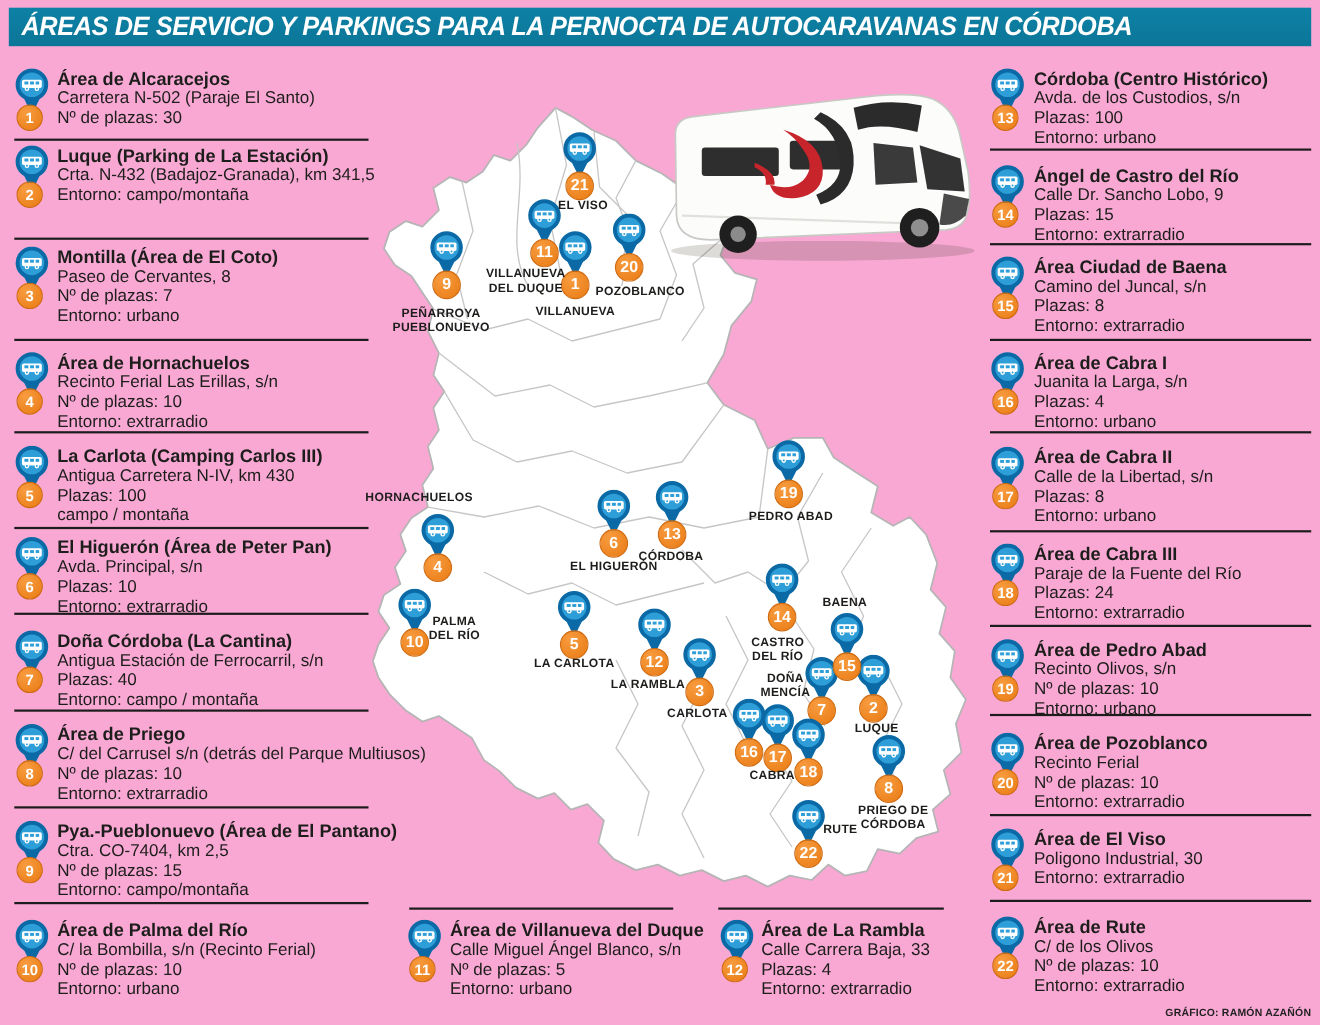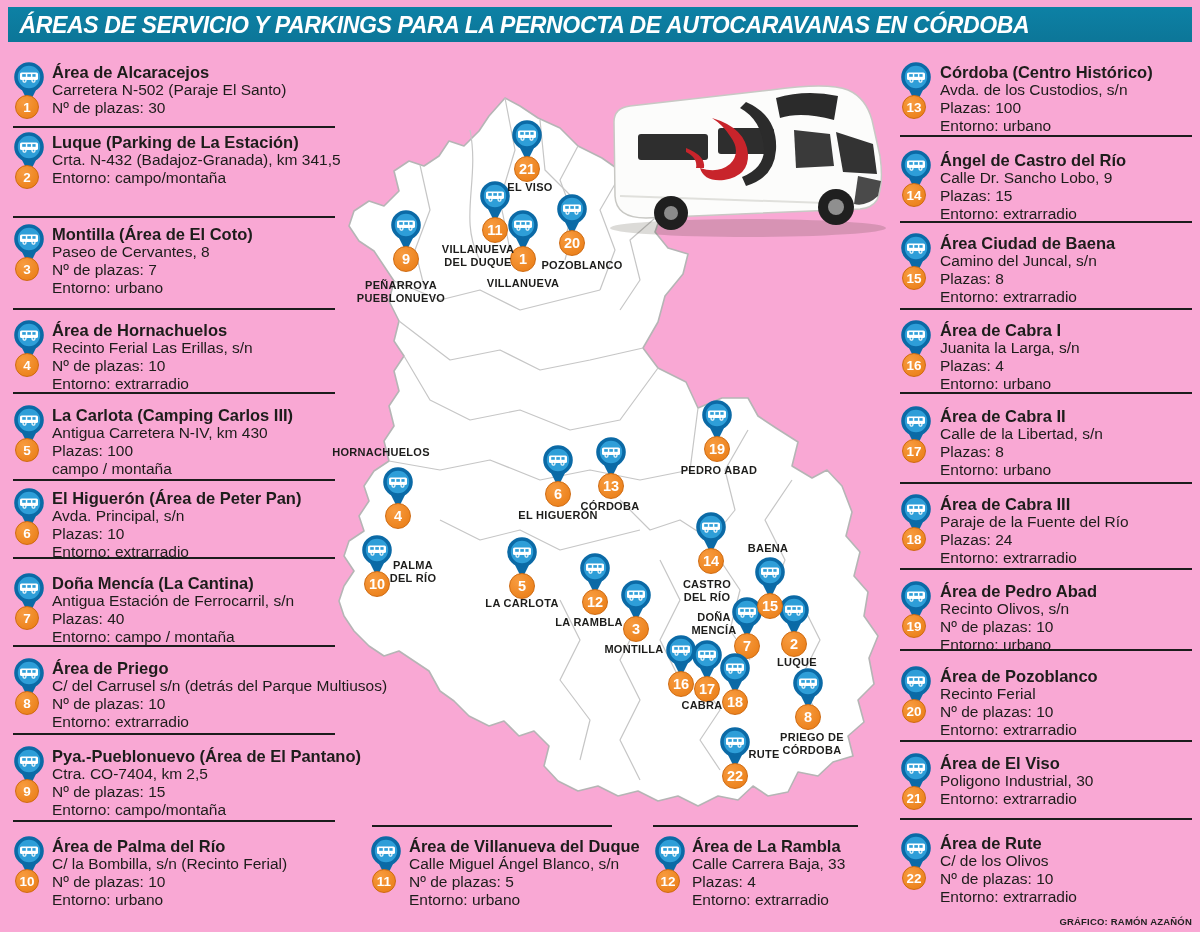--- a/index.html
+++ b/index.html
@@ -137,21 +137,21 @@
       <rect x="10.2" y="12.1" width="3.6" height="2.7" fill="#2e9ed8"></rect>
       <rect x="15.3" y="12.1" width="3.6" height="2.7" fill="#2e9ed8"></rect>
       <rect x="20.4" y="12.1" width="3.2" height="2.7" fill="#2e9ed8"></rect>
       <circle cx="12.5" cy="18.7" r="2.1" fill="#fff"></circle>
             <circle cx="12.5" cy="18.7" r="0.9" fill="#2e9ed8"></circle>
       <circle cx="21.5" cy="18.7" r="2.1" fill="#fff"></circle>
             <circle cx="21.5" cy="18.7" r="0.9" fill="#2e9ed8"></circle>
     </g>
   </svg>
         <div class="nbadge map">3</div>
-        <div class="mlabel" style="left:15px;top:63px">MONTILLA</div>
+        <div class="mlabel" style="left:15px;top:63px">CARLOTA</div>
       </div>
       <div class="marker" style="left: 381px; top: 467px;">
         <svg class="pin" width="34" height="44" viewBox="0 0 34 44">
     <path d="M8,24 L17,42 L26,24 Z" fill="#0b6aa6"></path>
     <circle cx="17" cy="15" r="13" fill="#2e9ed8" stroke="#0b6aa6" stroke-width="3.6"></circle>
     <g>
       <rect x="8" y="10.5" width="18" height="7.6" rx="1.6" fill="#fff"></rect>
       <rect x="10.2" y="12.1" width="3.6" height="2.7" fill="#2e9ed8"></rect>
       <rect x="15.3" y="12.1" width="3.6" height="2.7" fill="#2e9ed8"></rect>
       <rect x="20.4" y="12.1" width="3.2" height="2.7" fill="#2e9ed8"></rect>
@@ -654,21 +654,21 @@
       <rect x="20.4" y="12.1" width="3.2" height="2.7" fill="#2e9ed8"></rect>
       <circle cx="12.5" cy="18.7" r="2.1" fill="#fff"></circle>
               <circle cx="12.5" cy="18.7" r="0.9" fill="#2e9ed8"></circle>
       <circle cx="21.5" cy="18.7" r="2.1" fill="#fff"></circle>
               <circle cx="21.5" cy="18.7" r="0.9" fill="#2e9ed8"></circle>
     </g>
   </svg>
        <div class="nbadge list">7</div>
      </div>
      <div class="etext">
-       <div class="e-title">Doña Mencía (La Cantina)</div>
+       <div class="e-title">Doña Córdoba (La Cantina)</div>
        <div class="e-line">Antigua Estación de Ferrocarril, s/n</div>
           <div class="e-line">Plazas: 40</div>
           <div class="e-line">Entorno: campo / montaña</div>
      </div>
       </div>
       <div class="entry" style="left: 12px; top: 658px;">
         <div class="eicon" style="flex-basis:40px">
        <svg class="pin" width="34" height="44" viewBox="0 0 34 44">
     <path d="M8,24 L17,42 L26,24 Z" fill="#0b6aa6"></path>
     <circle cx="17" cy="15" r="13" fill="#2e9ed8" stroke="#0b6aa6" stroke-width="3.6"></circle>

